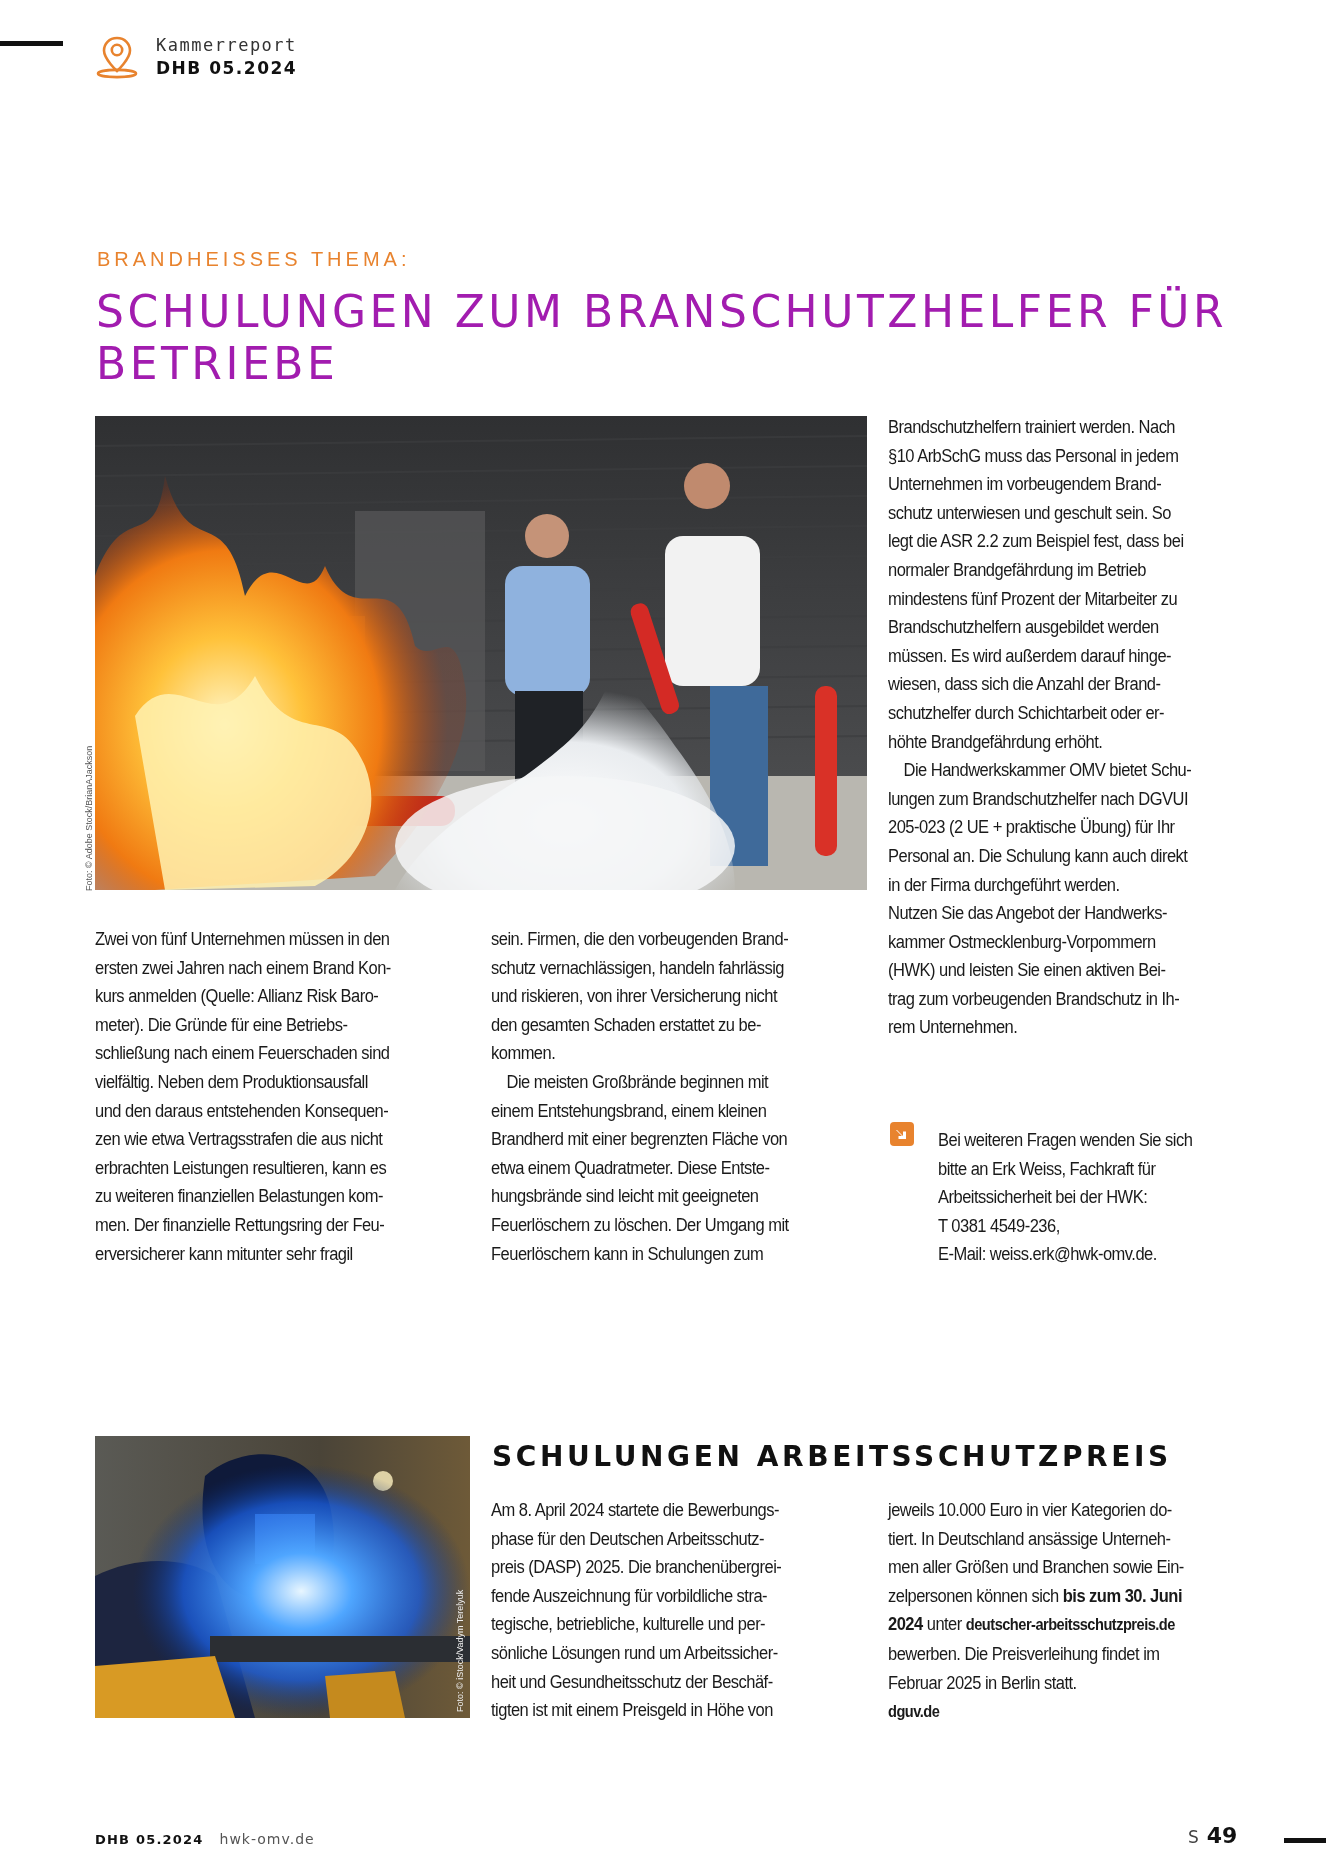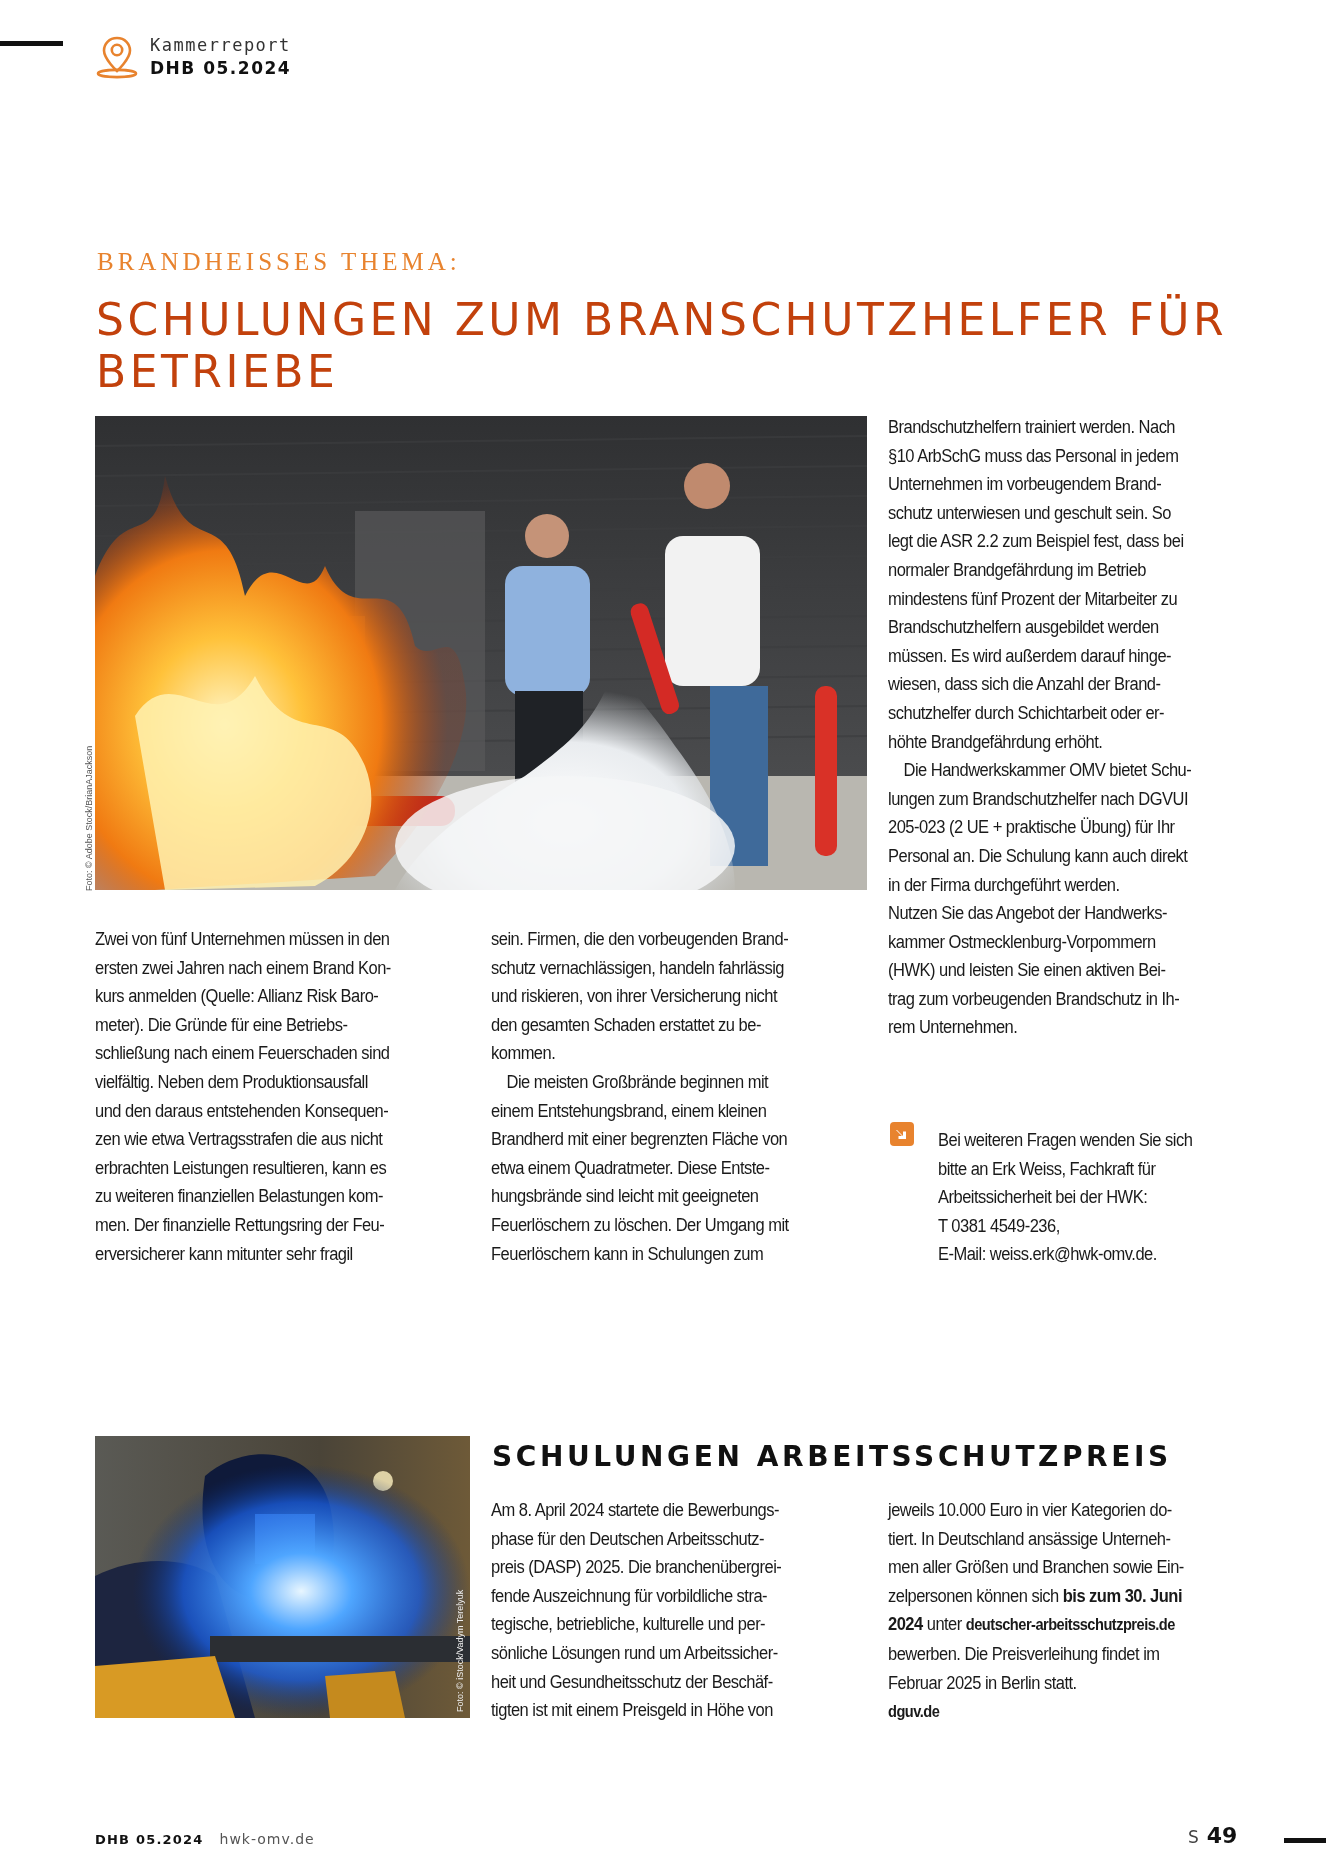--- a/index.html
+++ b/index.html
@@ -3,28 +3,28 @@
   <meta charset="utf-8">
   <style>
     * { margin: 0; padding: 0; box-sizing: border-box; }
     html, body { width: 1326px; height: 1875px; background: #ffffff; overflow: hidden; }
     body { position: relative; font-family: "Liberation Sans", sans-serif; color: #1a1a1a; }
 
     .rule { position: absolute; height: 5px; background: #111; }
     .rule.top-left { left: 0; top: 41px; width: 63px; }
     .rule.bottom-right { left: 1284px; top: 1838px; width: 42px; }
 
-    .header { position: absolute; left: 96px; top: 34px; display: flex; align-items: center; gap: 12px; }
+    .header { position: absolute; left: 96px; top: 34px; display: flex; align-items: center; gap: 18px; }
     .header .pin { width: 42px; height: 46px; }
     .header .texts { display: flex; flex-direction: column; }
     .header .kicker { font-family: "DejaVu Sans Mono", monospace; font-size: 17px; letter-spacing: 1.5px; color: #333; line-height: 22px; }
     .header .issue { font-family: "DejaVu Sans", sans-serif; font-weight: bold; font-size: 17px; letter-spacing: 1.5px; color: #111; line-height: 24px; }
 
-    .overline { position: absolute; left: 97px; top: 248px; font-family: Liberation Serif, serif; font-size: 25px; letter-spacing: 4px; color: #e8832e; font-weight: normal; }
-    .headline { position: absolute; left: 96px; top: 294px; width: 1180px; font-family: "DejaVu Sans", sans-serif; font-size: 44px; line-height: 52px; letter-spacing: 3.5px; color: #c2410c; font-weight: normal; }
+    .overline { position: absolute; left: 97px; top: 248px; font-family: Liberation Sans, sans-serif; font-size: 20px; letter-spacing: 4px; color: #e8832e; font-weight: normal; }
+    .headline { position: absolute; left: 96px; top: 286px; width: 1180px; font-family: "DejaVu Sans", sans-serif; font-size: 44px; line-height: 52px; letter-spacing: 3.5px; color: #a21caf; font-weight: normal; }
 
     .photo { position: absolute; overflow: hidden; }
     .photo.fire { left: 95px; top: 416px; width: 772px; height: 474px; background: #3a3a3c; }
     .photo.welder { left: 95px; top: 1436px; width: 375px; height: 282px; background: #2a3038; }
 
     .credit { position: absolute; font-family: "Liberation Sans Narrow", "Liberation Sans", sans-serif; font-size: 9px; color: #555; transform-origin: left top; white-space: nowrap; }
     .credit.fire-credit { left: 84px; top: 891px; transform: rotate(-90deg); }
     .credit.welder-credit { left: 455px; top: 1712px; transform: rotate(-90deg); color: #eee; }
 
     .col { position: absolute; font-family: "Liberation Sans", sans-serif; font-size: 19.2px; line-height: 28.6px; color: #1a1a1a; letter-spacing: -0.6px; transform: scaleX(0.86); transform-origin: left top; }

